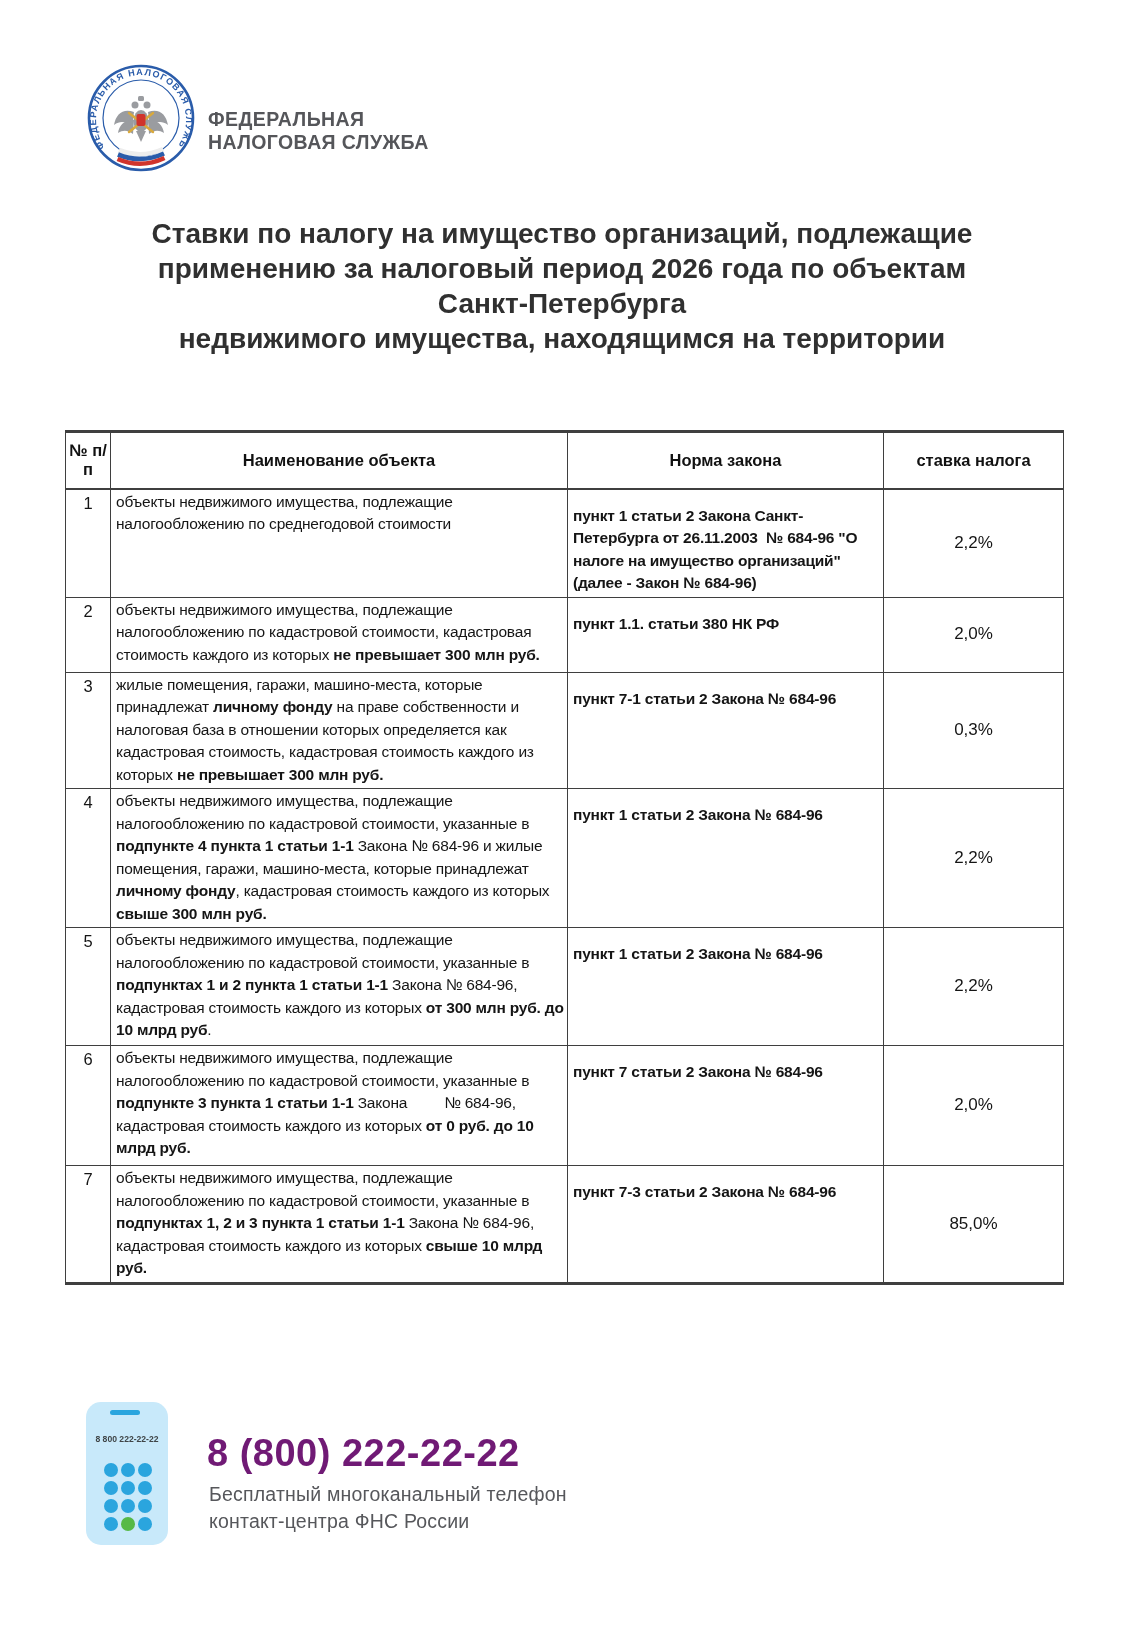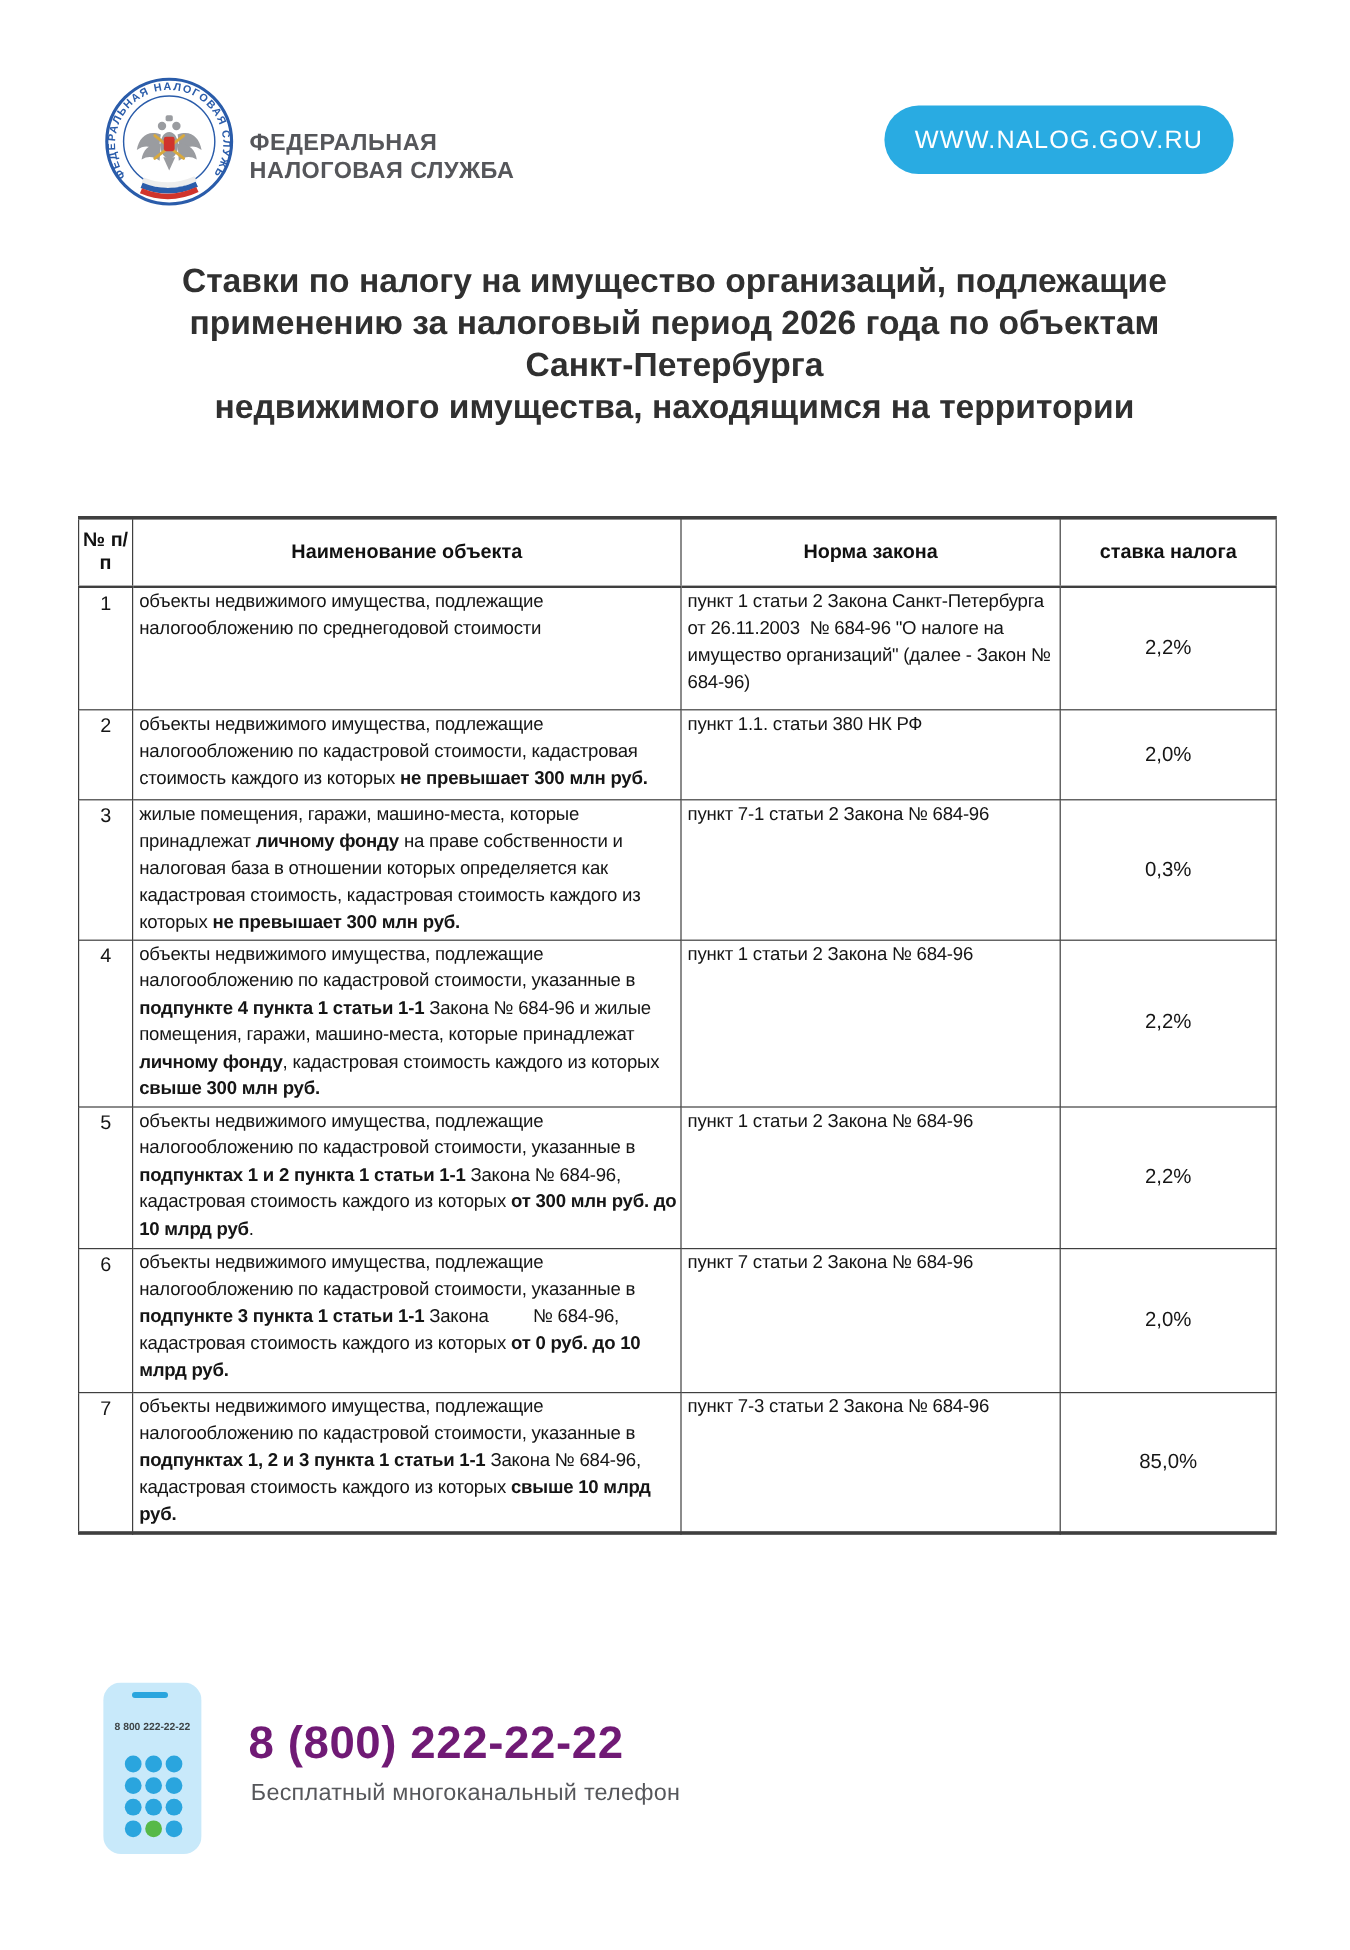--- a/index.html
+++ b/index.html
@@ -30,21 +30,21 @@
   tbody tr:first-child td{border-top:2px solid #3f3f3f;}
   tbody tr:nth-child(1){height:103px;}
   tbody tr:nth-child(2){height:75px;}
   tbody tr:nth-child(3){height:113px;}
   tbody tr:nth-child(4){height:135px;}
   tbody tr:nth-child(5){height:118px;}
   tbody tr:nth-child(6){height:120px;}
   tbody tr:nth-child(7){height:117px;}
   td.cell-num{text-align:center;font-size:16.5px;padding-top:2px;}
   td.cell-name{padding:1px 3px 2px 5px;white-space:pre-wrap;}
-  td.cell-law{padding:1px 3px 2px 5px;white-space:pre-wrap;}
+  td.cell-law{padding:15px 3px 2px 5px;white-space:pre-wrap;font-weight:bold;}
   td.cell-rate{text-align:center;vertical-align:middle;font-size:17px;letter-spacing:0;}
   .b{font-weight:bold;}
 
   
   .phone-svg{position:absolute;left:86px;top:1402px;width:82px;height:143px;}
   .phone-number{position:absolute;left:207px;top:1432px;font-weight:bold;font-size:38px;
                 color:#701a75;letter-spacing:.5px;}
   .phone-desc{position:absolute;left:209px;top:1481px;font-size:19.5px;line-height:27px;
               color:#56575B;letter-spacing:.2px;}
 </style>
@@ -81,21 +81,20 @@
       <path d="M33 92.5 Q56 102 79 91.5" stroke="var(--logo_blue,#2A5CAA)"></path>
       <path d="M32.5 97 Q56 107 79.5 96" stroke="var(--flag_red,#D0342C)"></path>
     </g>
   </svg>
 
   <div class="org-name">
     <div>ФЕДЕРАЛЬНАЯ</div>
     <div>НАЛОГОВАЯ СЛУЖБА</div>
   </div>
 
-  <div class="site-badge">WWW.NALOG.GOV.RU</div>
 
   <div class="doc-title">
     <div>Ставки по налогу на имущество организаций, подлежащие</div>
     <div>применению за налоговый период 2026 года по объектам</div>
     <div>Санкт-Петербурга</div>
     <div>недвижимого имущества, находящимся на территории</div>
   </div>
 
   <table class="rates">
     <colgroup>
@@ -174,15 +173,16 @@
         <circle cx="59" cy="104" r="7"></circle>
       <circle cx="25" cy="122" r="7"></circle>
       <circle cx="42" cy="122" r="7" fill="var(--keypad_green,#57B947)"></circle>
       <circle cx="59" cy="122" r="7"></circle>
     </g>
   </svg>
 
   <div class="phone-number">8 (800) 222-22-22</div>
   <div class="phone-desc">
     <div>Бесплатный многоканальный телефон</div>
+    <div>контакт-центра ФНС России</div>
   </div>
 
 </div>
 
 </body></html>

